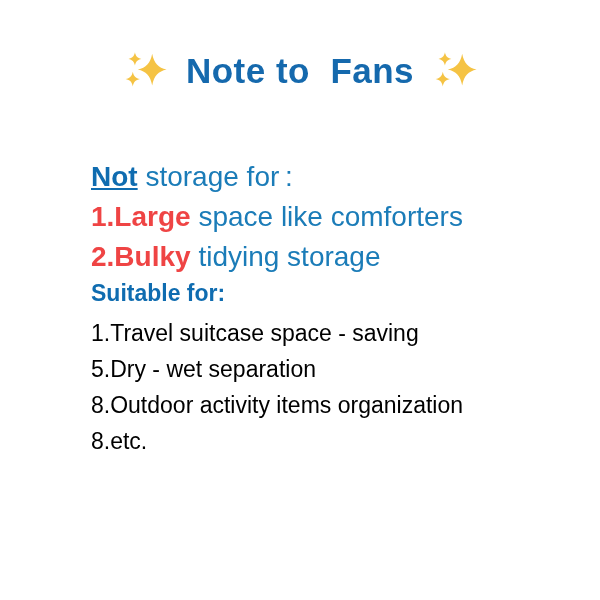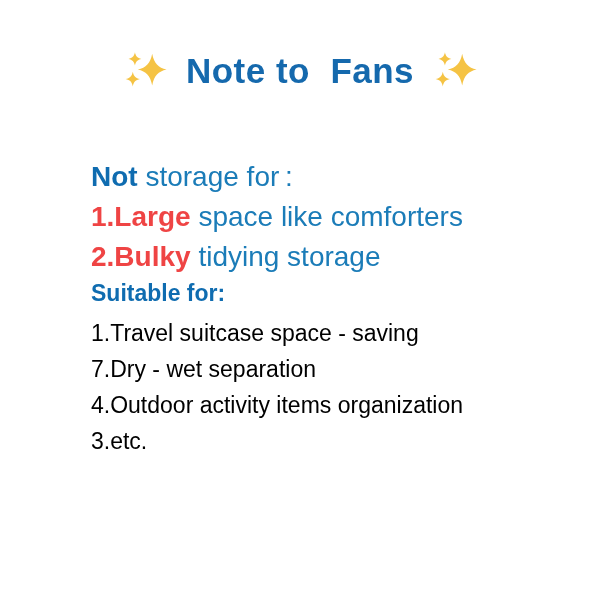--- a/index.html
+++ b/index.html
@@ -61,20 +61,21 @@
 
   .lead-line {
     font-size: 28px;
     color: #1b7cb8;
     line-height: 1.38;
     white-space: pre;
   }
   .lead-line .b {
     font-weight: bold;
     color: #0f6cb0;
+    text-decoration: underline;
   }
 
   .big-item {
     font-size: 28px;
     color: #1b7cb8;
     line-height: 1.43;
     white-space: pre;
   }
   .big-item .b {
     font-weight: bold;
@@ -138,21 +139,21 @@
 
       <div class="big-item"><span class="b">2.Bulky</span><span> tidying storage</span></div>
 
     </div>
 
     <div class="suitable-section">
 
       <div class="suit-head">Suitable for:</div>
 
       <div class="suit-item">1.Travel suitcase space - saving</div>
-      <div class="suit-item">7.Dry - wet separation</div>
-      <div class="suit-item">4.Outdoor activity items organization</div>
-      <div class="suit-item">3.etc.</div>
+      <div class="suit-item">5.Dry - wet separation</div>
+      <div class="suit-item">8.Outdoor activity items organization</div>
+      <div class="suit-item">8.etc.</div>
 
     </div>
 
   </div>
 
 </div>
 
 </body></html>

